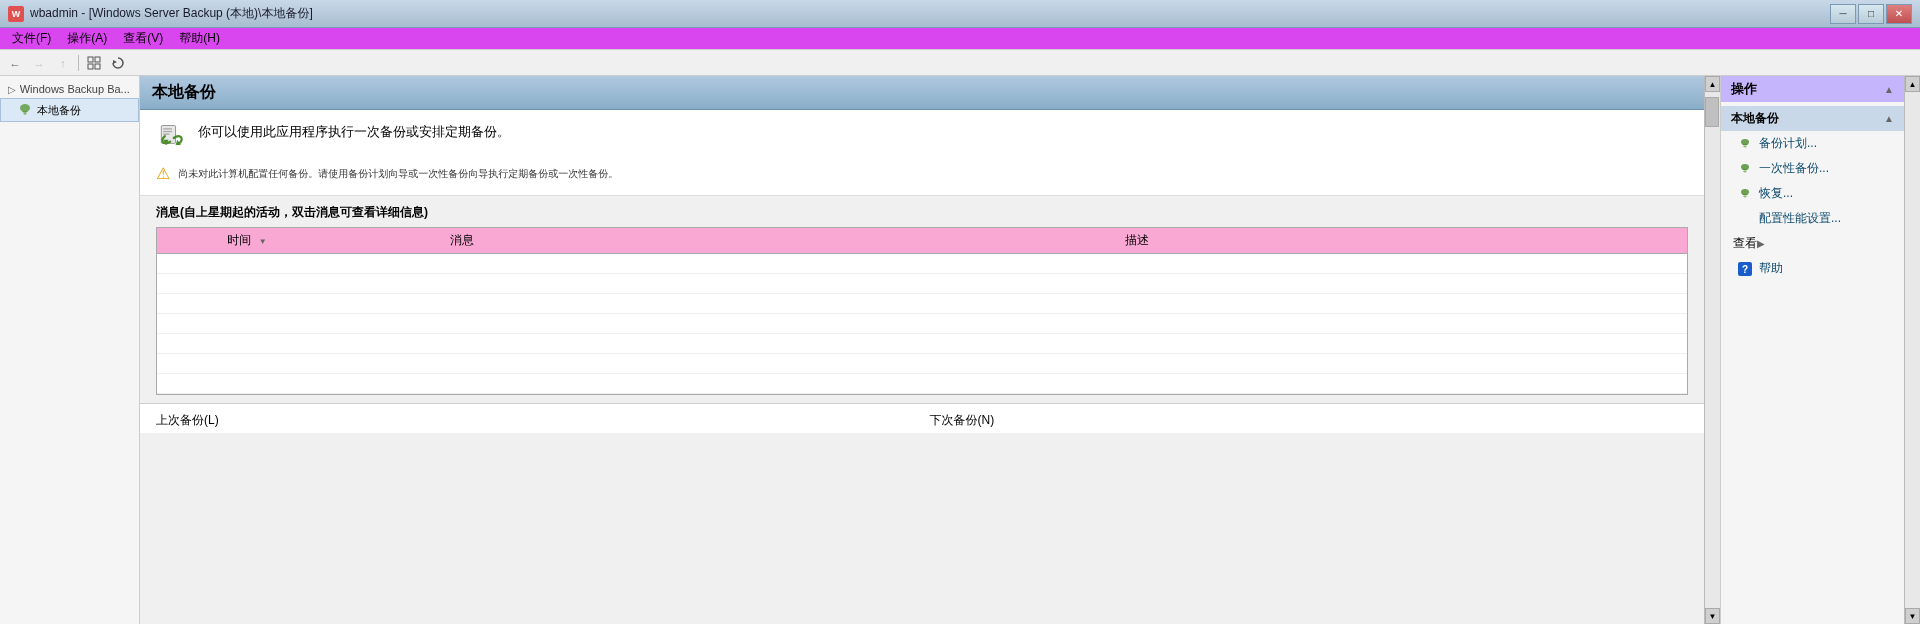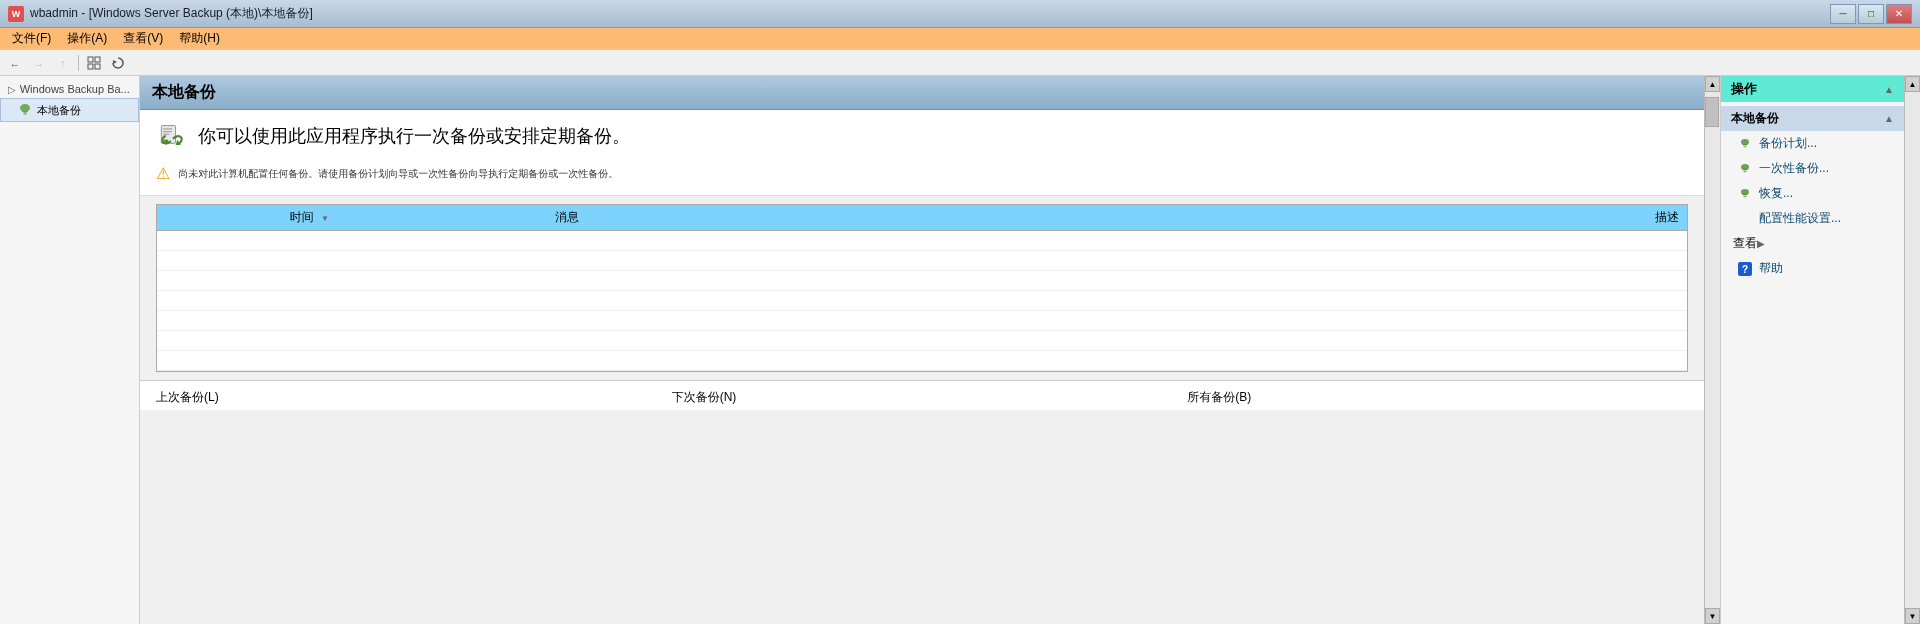--- a/index.html
+++ b/index.html
@@ -62,21 +62,21 @@
       color: #333;
     }
     .title-btn.close-btn {
       background: linear-gradient(to bottom, #e08080, #c05050);
       color: white;
     }
 
     
     .menu-bar {
       height: 22px;
-      background: #fdba74;
+      background: #d946ef;
       display: flex;
       align-items: center;
       padding: 0 4px;
       border-bottom: 1px solid #ccc;
     }
     .menu-item {
       padding: 2px 8px;
       cursor: pointer;
       font-size: 12px;
       color: #000;
@@ -176,21 +176,21 @@
     }
     .info-icon {
       width: 32px;
       height: 32px;
       flex-shrink: 0;
       display: flex;
       align-items: center;
       justify-content: center;
     }
     .info-text {
-      font-size: 18px;
+      font-size: 13px;
       color: #000;
       line-height: 1.6;
     }
     .warning-row {
       display: flex;
       align-items: center;
       gap: 8px;
     }
     .warning-icon {
       color: #e8a000;
@@ -216,24 +216,24 @@
     }
     .messages-table-wrapper {
       border: 1px solid #aaa;
       background: #fff;
     }
     .messages-table {
       width: 100%;
       border-collapse: collapse;
     }
     .messages-table th {
-      background: #7dd3fc;
+      background: #f9a8d4;
       border-bottom: 1px solid #aaa;
       padding: 4px 8px;
-      text-align: right;
+      text-align: center;
       font-size: 12px;
       font-weight: normal;
       color: #000;
       cursor: pointer;
     }
     .messages-table td {
       padding: 4px 8px;
       font-size: 12px;
       border-bottom: 1px solid #eee;
     }
@@ -269,21 +269,21 @@
     
     .right-panel {
       width: 200px;
       background: #f5f5f5;
       border-left: 1px solid #ccc;
       display: flex;
       flex-direction: column;
       overflow: hidden;
     }
     .right-panel-header {
-      background: #5eead4;
+      background: #c4b5fd;
       padding: 4px 10px;
       font-size: 13px;
       font-weight: bold;
       color: #000;
       display: flex;
       align-items: center;
       justify-content: space-between;
     }
     .right-panel-section {
       padding: 4px 0;
@@ -488,20 +488,21 @@
           </div>
           <span class="info-text">你可以使用此应用程序执行一次备份或安排定期备份。</span>
         </div>
         <div class="warning-row">
           <span class="warning-icon">⚠</span>
           <span class="warning-text">尚未对此计算机配置任何备份。请使用备份计划向导或一次性备份向导执行定期备份或一次性备份。</span>
         </div>
       </div>
 
       <div class="messages-section">
+        <div class="messages-title">消息(自上星期起的活动，双击消息可查看详细信息)</div>
         <div class="messages-table-wrapper">
           <table class="messages-table">
             <thead>
               <tr>
                 <th style="width:180px;">
                   <span>时间</span>
                   <span class="th-sort-icon">▼</span>
                 </th>
                 <th style="width:250px;">
                   <span>消息</span>
@@ -539,23 +540,20 @@
       </div>
 
       <div class="status-section">
         <div class="status-row">
           <div class="status-col">
             <span>上次备份(L)</span>
           </div>
           <div class="status-col">
             <span>下次备份(N)</span>
           </div>
-          <div class="status-col">
-            <span>所有备份(B)</span>
-          </div>
         </div>
       </div>
 
     </div>
 
     <div class="content-scrollbar">
       <div class="content-scroll-arrow">▲</div>
       <div class="content-scroll-track">
         <div class="content-scroll-thumb"></div>
       </div>

